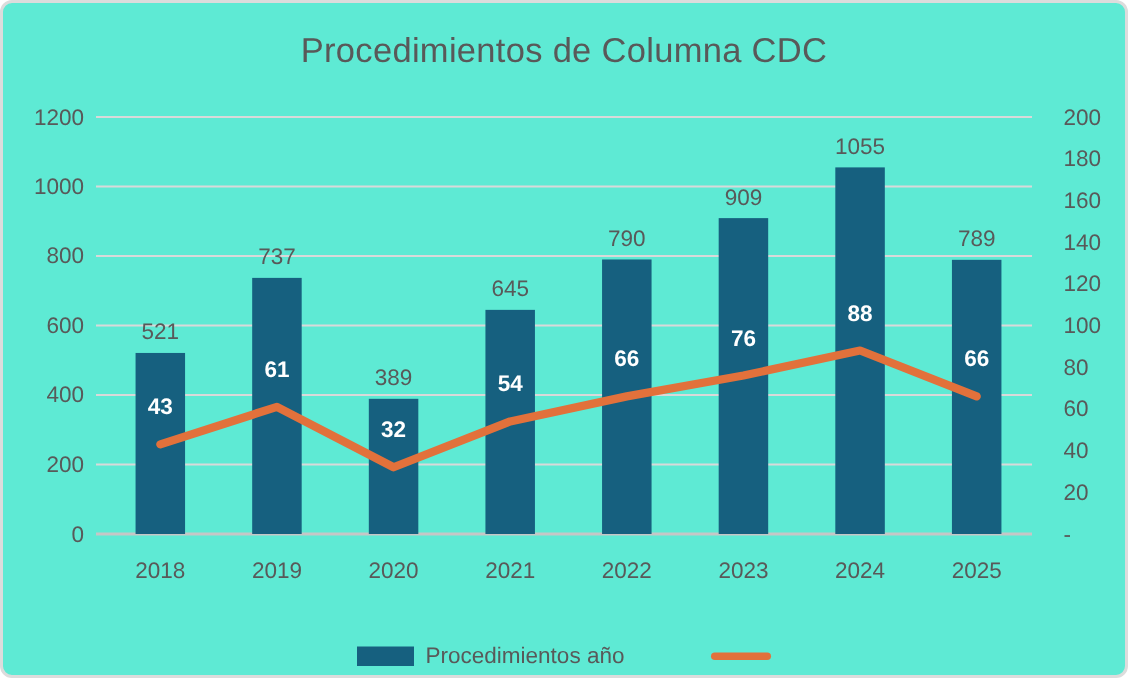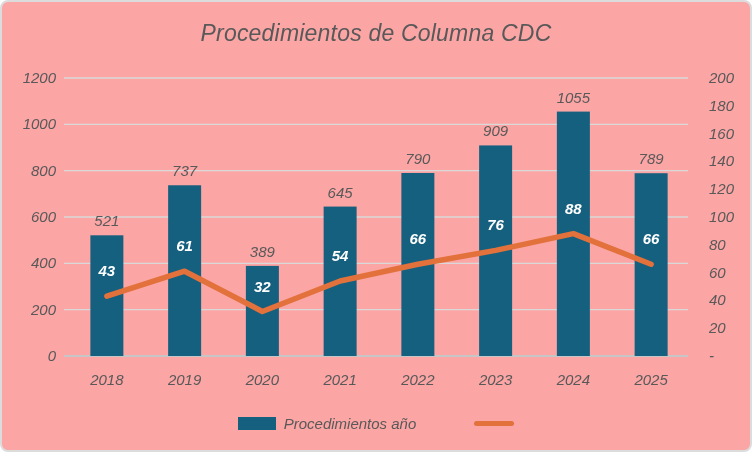--- a/index.html
+++ b/index.html
@@ -1,39 +1,38 @@
 <!DOCTYPE html>
 <html><head>
 <meta charset="utf-8">
 <style>
   html,body{margin:0;padding:0;background:#fff;}
   body{font-family:"Liberation Sans",sans-serif;}
   .chart-card{
     position:relative;
     width:752px;height:452px;
     box-sizing:border-box;
-    background:#fca5a5;
+    background:#5eead4;
     border:2px solid #dcdcdc;
     border-radius:8px;
     overflow:hidden;
-    font-style:italic;
   }
   .chart-title{
     position:absolute;top:18px;left:0;width:100%;
     text-align:center;
     font-size:23px;
     letter-spacing:0.2px;
     color:#595959;
   }
   svg.plot{position:absolute;top:0;left:0;}
   svg .tick{font-family:"Liberation Sans",sans-serif;font-size:15px;fill:#595959;}
   svg .bar-label{font-family:"Liberation Sans",sans-serif;font-size:15px;fill:#595959;}
   svg .line-label{font-family:"Liberation Sans",sans-serif;font-size:15px;font-weight:bold;fill:#ffffff;}
   .legend{
-    position:absolute;left:0;bottom:18px;width:100%;
+    position:absolute;left:0;bottom:4px;width:100%;
     display:flex;justify-content:center;align-items:center;gap:58px;
   }
   .legend-item{display:flex;align-items:center;gap:8px;}
   .legend-swatch-rect{width:38px;height:13px;}
   .legend-swatch-line{width:40px;height:5px;border-radius:3px;}
   .legend-label{font-size:15px;color:#595959;}
 </style>
 </head>
 <body>
 

